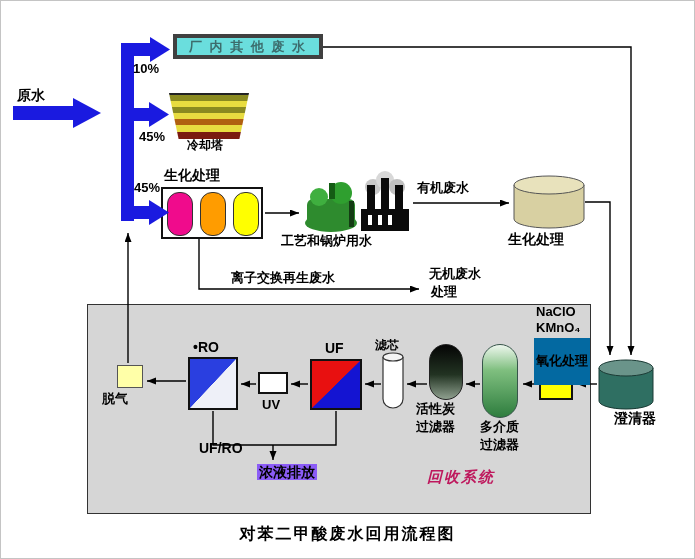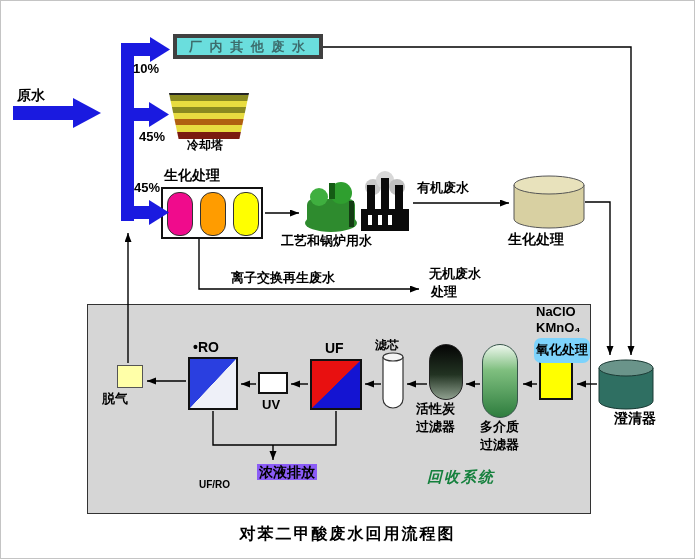--- a/index.html
+++ b/index.html
@@ -35,21 +35,21 @@
   .procwater{left:280px;top:233px;text-align:right;}
   .organic{left:416px;top:180px;}
   .biochemlbl{left:507px;top:230px;font-size:14px;}
   .regenlbl{left:230px;top:270px;}
   .inorg1{left:428px;top:266px;}
   .inorg2{left:430px;top:285px;font-family:Liberation Mono, monospace;}
 
   
   .naclo{left:535px;top:304px;}
   .kmno4{left:535px;top:320px;}
-  .oxid{left:533px;top:337px;background:#7dd3fc;padding:5px 2px;border-radius:7px;}
+  .oxid{left:533px;top:337px;background:#0369a1;padding:16px 2px;}
   .oxbox{left:538px;top:359px;width:34px;height:40px;background:#ffff00;border:2px solid #111;}
   .clarlbl{left:599px;top:409px;font-size:14px;margin-left:14px;}
   .greenfilter{left:481px;top:343px;width:36px;height:74px;border-radius:18px;border:1px solid #37554a;
                background:linear-gradient(180deg,#eef7ee 0%,#7fbf7f 35%,#2e7d3e 100%);}
   .mm1{left:479px;top:419px;}
   .mm2{left:479px;top:437px;}
   .carbonfilter{left:428px;top:343px;width:34px;height:56px;border-radius:17px;border:1px solid #222;
                 background:linear-gradient(180deg,#050505 0%,#223322 55%,#8fa08f 100%);}
   .cb1{left:415px;top:401px;}
   .cb2{left:415px;top:419px;}
@@ -57,23 +57,23 @@
   .ufbox{left:309px;top:358px;width:52px;height:51px;border:2px solid #111;
          background:linear-gradient(to bottom right,#e81010 49.6%,#1414d2 50.4%);}
   .uflbl{left:324px;top:339px;font-size:14px;}
   .uvbox{left:257px;top:371px;width:30px;height:22px;background:#fff;border:2px solid #111;}
   .uvlbl{left:261px;top:397px;}
   .robox{left:187px;top:356px;width:50px;height:53px;border:2px solid #111;
          background:linear-gradient(to bottom right,#2a3fe0 49.6%,#eef0f8 50.4%);}
   .rolbl{left:192px;top:338px;font-size:14px;}
   .degasbox{left:116px;top:364px;width:26px;height:23px;background:#ffffa8;border:1px solid #555;}
   .degaslbl{left:101px;top:391px;}
-  .conc1{left:198px;top:478px;font-size:10px;}
+  .conc1{left:198px;top:439px;font-size:14px;}
   .conc2{left:256px;top:463px;font-size:14px;background:#8b5cf6;padding:0 2px;}
-  .recsys{left:426px;top:467px;font-size:15px;font-style:italic;color:#15803d;letter-spacing:2px;text-align:center;}
+  .recsys{left:426px;top:467px;font-size:15px;font-style:italic;color:#be185d;letter-spacing:2px;text-align:center;}
 
   .maintitle{left:0;right:0;top:524px;text-align:center;font-size:16px;letter-spacing:2px;font-family:Liberation Serif, serif;}
 </style>
 </head>
 <body>
 
 <div class="canvas">
 
   <div class="graybox"></div>
 

